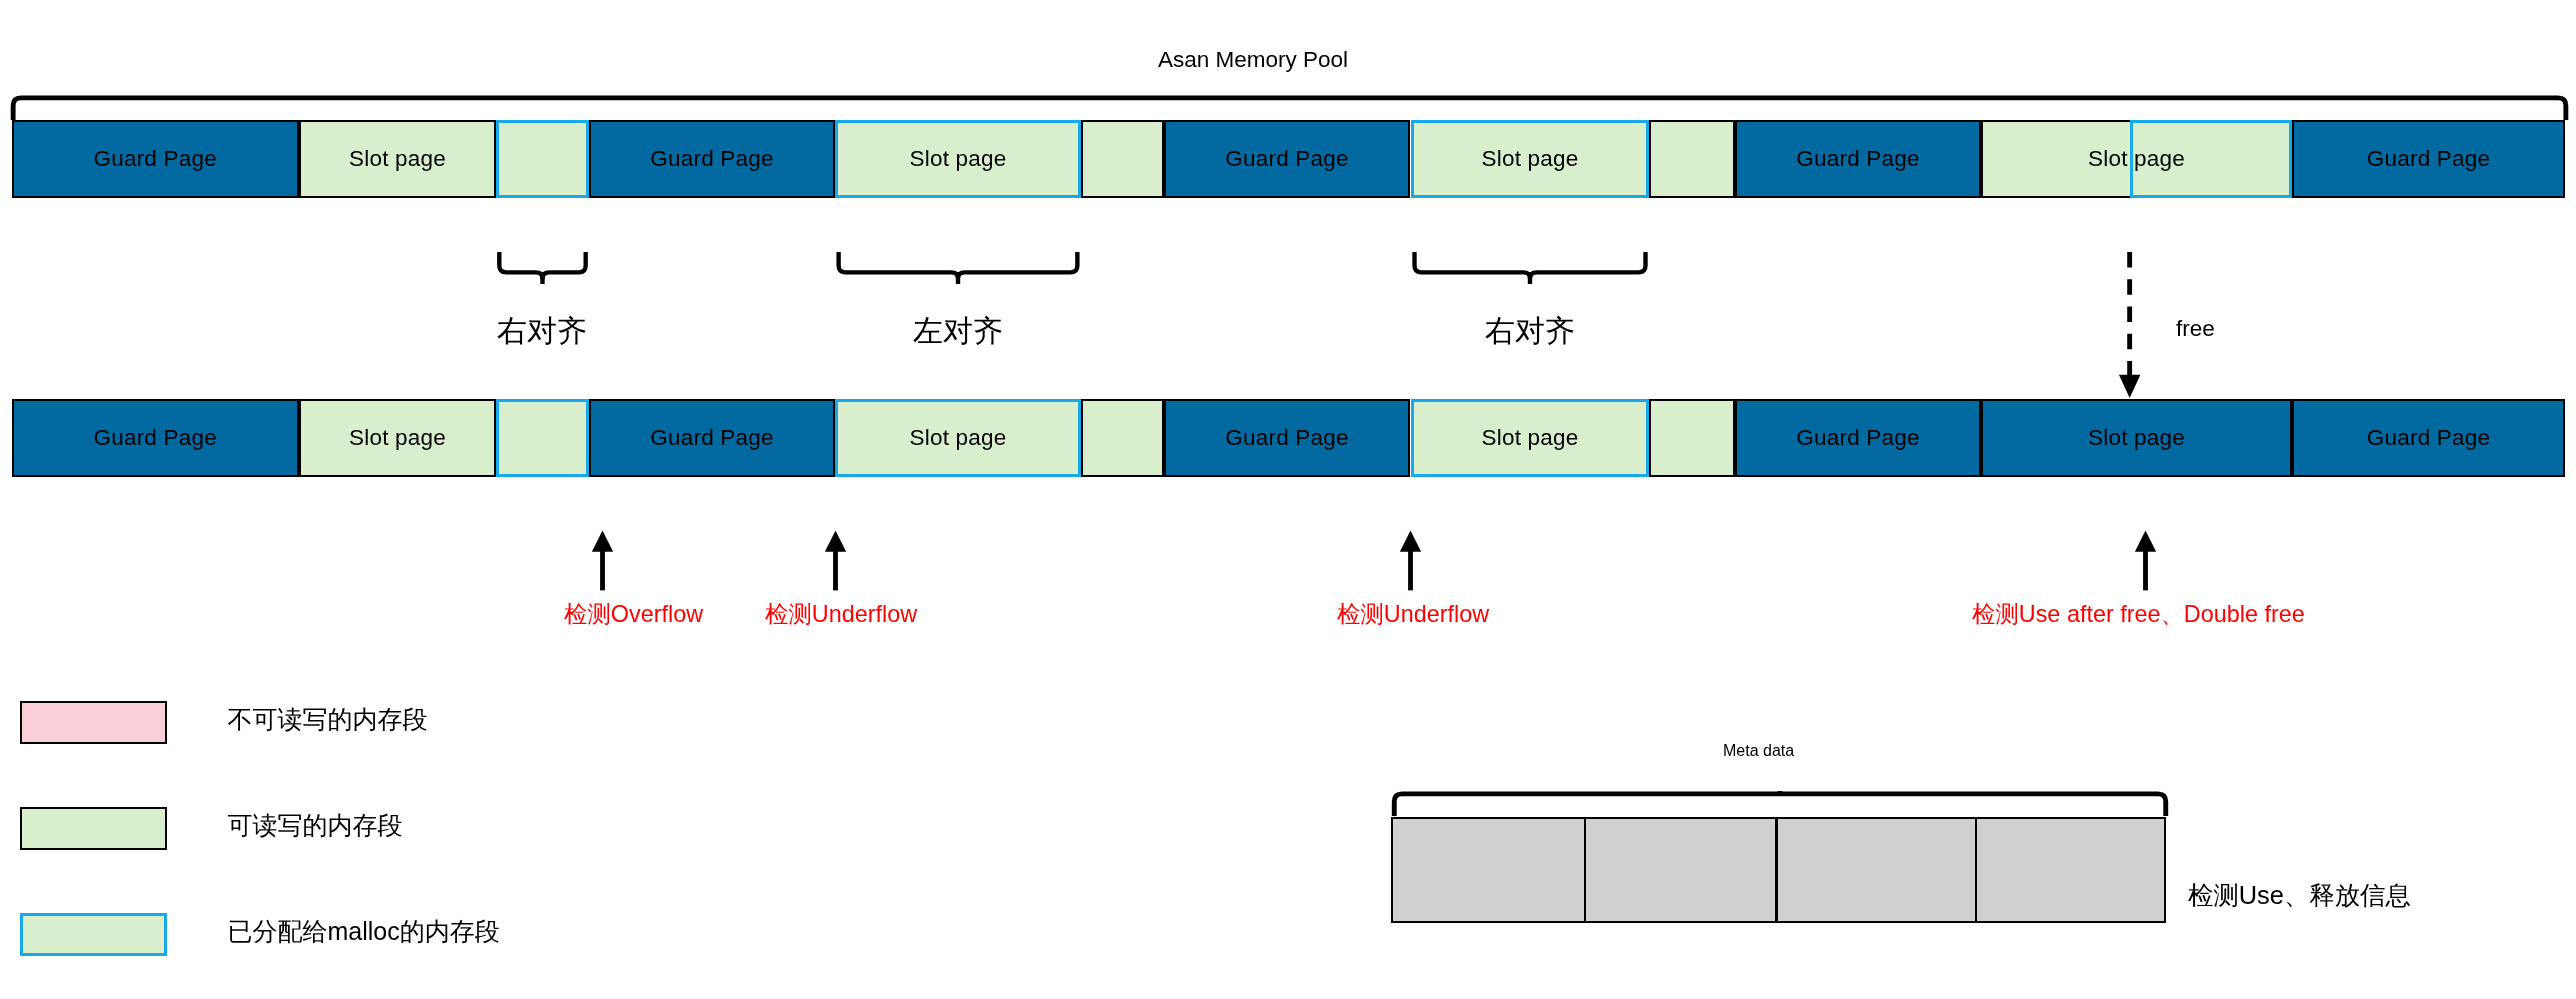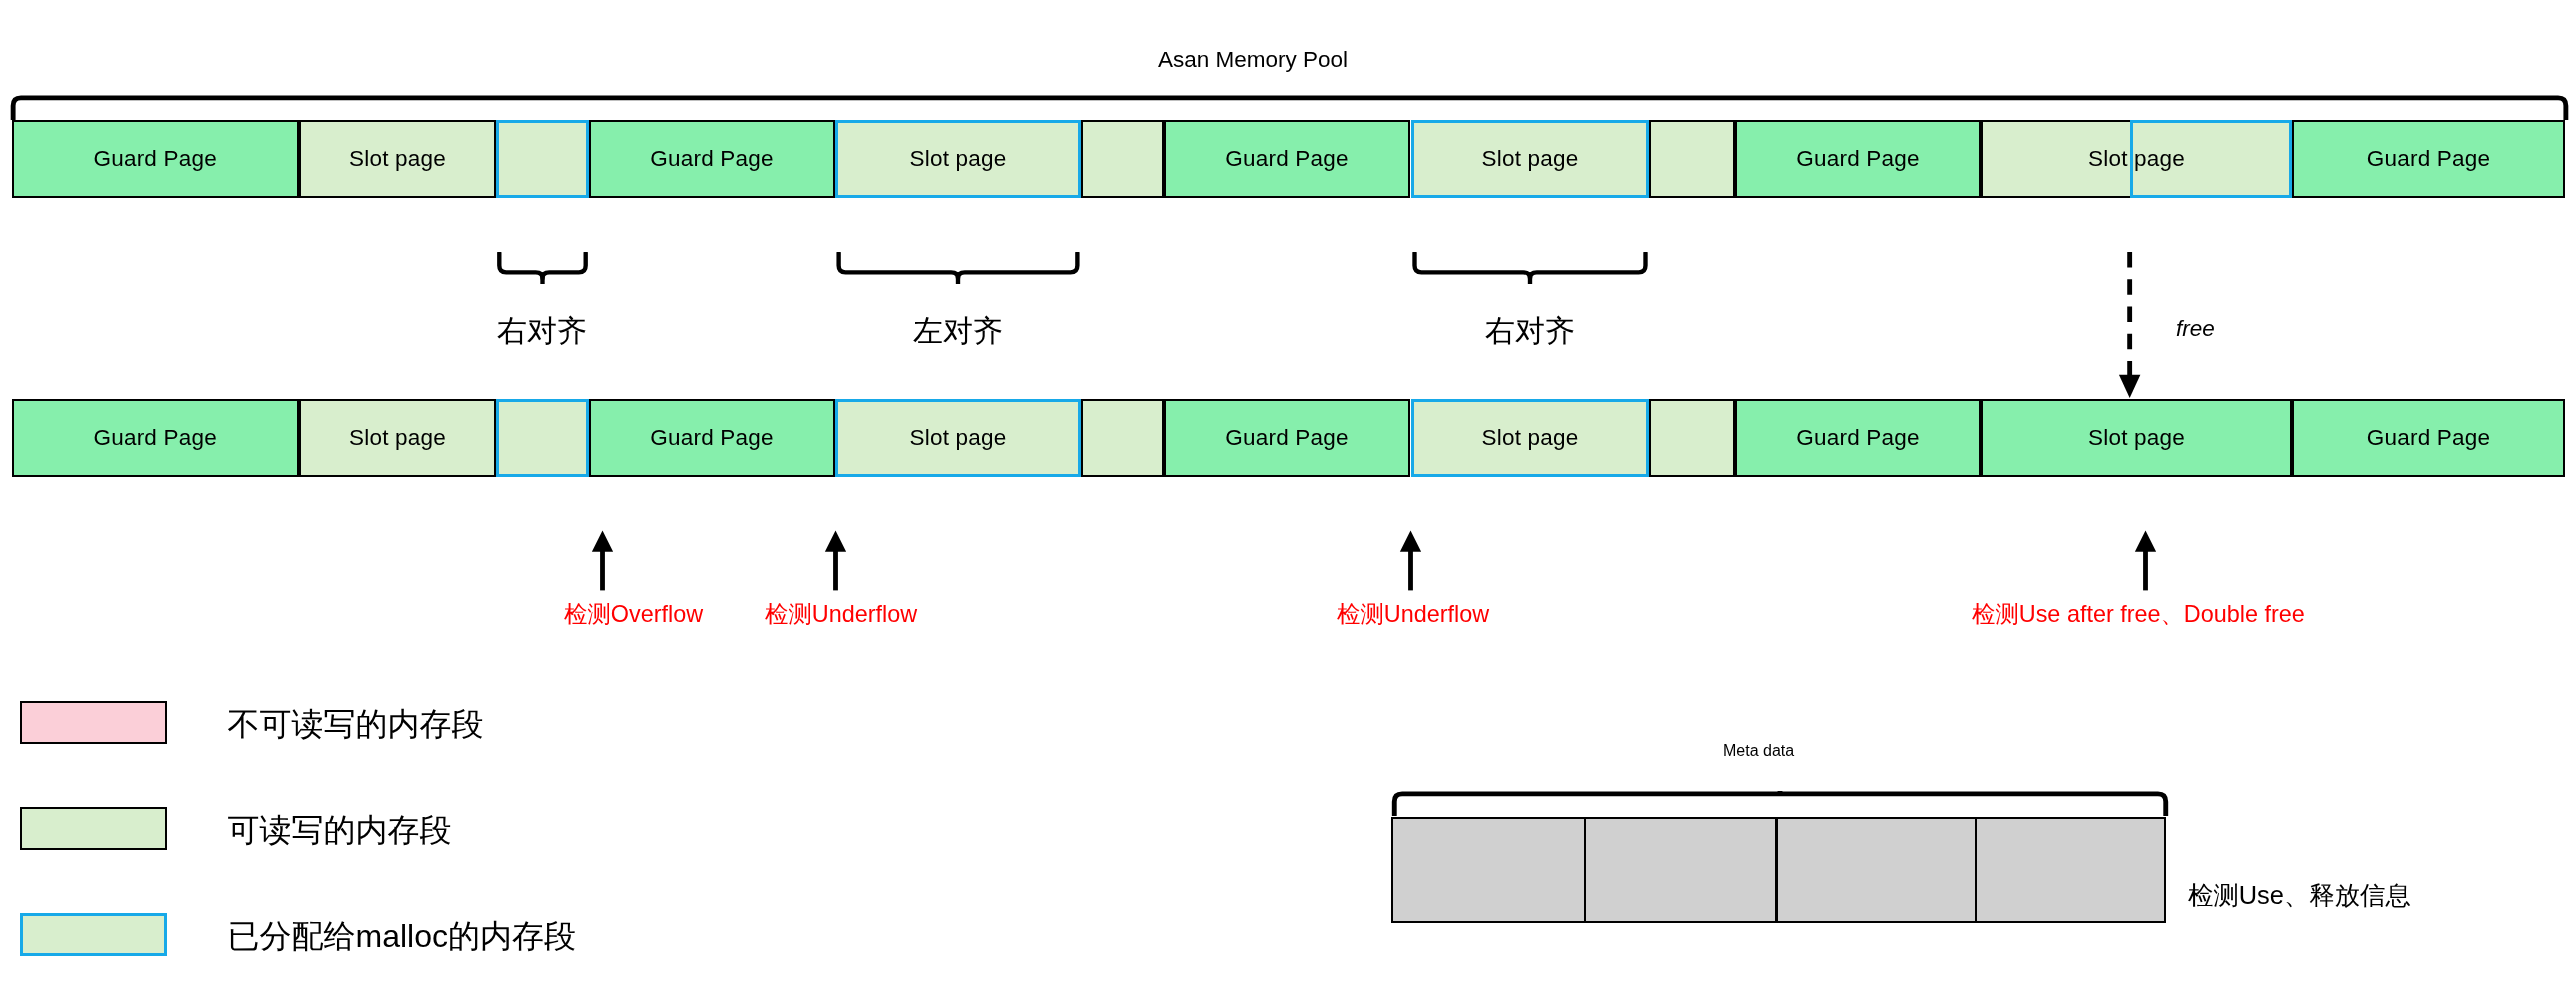--- a/index.html
+++ b/index.html
@@ -14,21 +14,21 @@
 
   
   .memrow{position:absolute;height:78px;box-sizing:border-box;}
   .cell{
     position:absolute;top:0;height:78px;box-sizing:border-box;
     border:2px solid #000;
     display:flex;align-items:center;justify-content:center;
     font-size:22.5px;letter-spacing:0.2px;
     white-space:nowrap;
   }
-  .cell.pink{background:#86efac;}
+  .cell.pink{background:#0369a1;}
   .cell.green{background:#d8eecd;}
   .cell + .cell{border-left-width:2px;}
 
   
   .mallocbox{
     position:absolute;top:0;height:78px;box-sizing:border-box;
     border:3.9px solid #17a9e8;background:transparent;
     pointer-events:none;
   }
 
@@ -55,21 +55,21 @@
   
   .legend{position:absolute;left:19.5px;top:701px;}
   .legitem{position:relative;height:43px;margin-bottom:63px;}
   .legswatch{
     position:absolute;left:0;top:0;width:147px;height:43px;
     box-sizing:border-box;border:2.9px solid #000;
   }
   .legswatch.pink{background:#fbcfd8;}
   .legswatch.green{background:#d8eecd;}
   .legswatch.blue{background:#d8eecd;border-color:#17a9e8;border-width:3.9px;}
-  .legtext{position:absolute;left:208px;top:2px;font-size:32px;white-space:nowrap;}
+  .legtext{position:absolute;left:208px;top:2px;font-size:25px;white-space:nowrap;}
 
   
   .metawrap{position:absolute;left:1391px;top:817px;}
   .metacell{
     position:absolute;top:0;height:106px;box-sizing:border-box;
     border:2.9px solid #000;background:#d0d0d0;
   }
   .metabracket{position:absolute;left:1391px;top:791px;}
   .metatitle{position:absolute;font-size:16px;white-space:nowrap;}
   .metanote{position:absolute;font-size:25.4px;white-space:nowrap;}
@@ -147,21 +147,21 @@
         </svg></div>
       <div class="alignlabel" style="top: 311px; left: 1485px;">右对齐</div>
     </div>
 
   <div class="freearrow" style="left:2116px;top:252px;">
     <svg width="39" height="148" viewBox="0 0 40 152">
       <line x1="14" y1="0" x2="14" y2="128" stroke="#000" stroke-width="5" stroke-dasharray="16 12"></line>
       <polygon points="14,150 3,126 25,126" fill="#000"></polygon>
     </svg>
   </div>
-  <div class="freelabel" id="free-label" style="left:2176px;top:316px;font-style:italic;">free</div>
+  <div class="freelabel" id="free-label" style="left:2176px;top:316px;">free</div>
 
   <div class="memrow" id="row-after" style="left:0;top:399px;width:2576px;">
       <div class="cell pink" style="left: 11.7px; width: 287px;">
         <span>Guard Page</span>
       </div>
       <div class="cell green" style="left: 299px; width: 197px;">
         <span>Slot page</span>
       </div>
       <div class="cell green" style="left: 496px; width: 93px;">
         <span></span>

